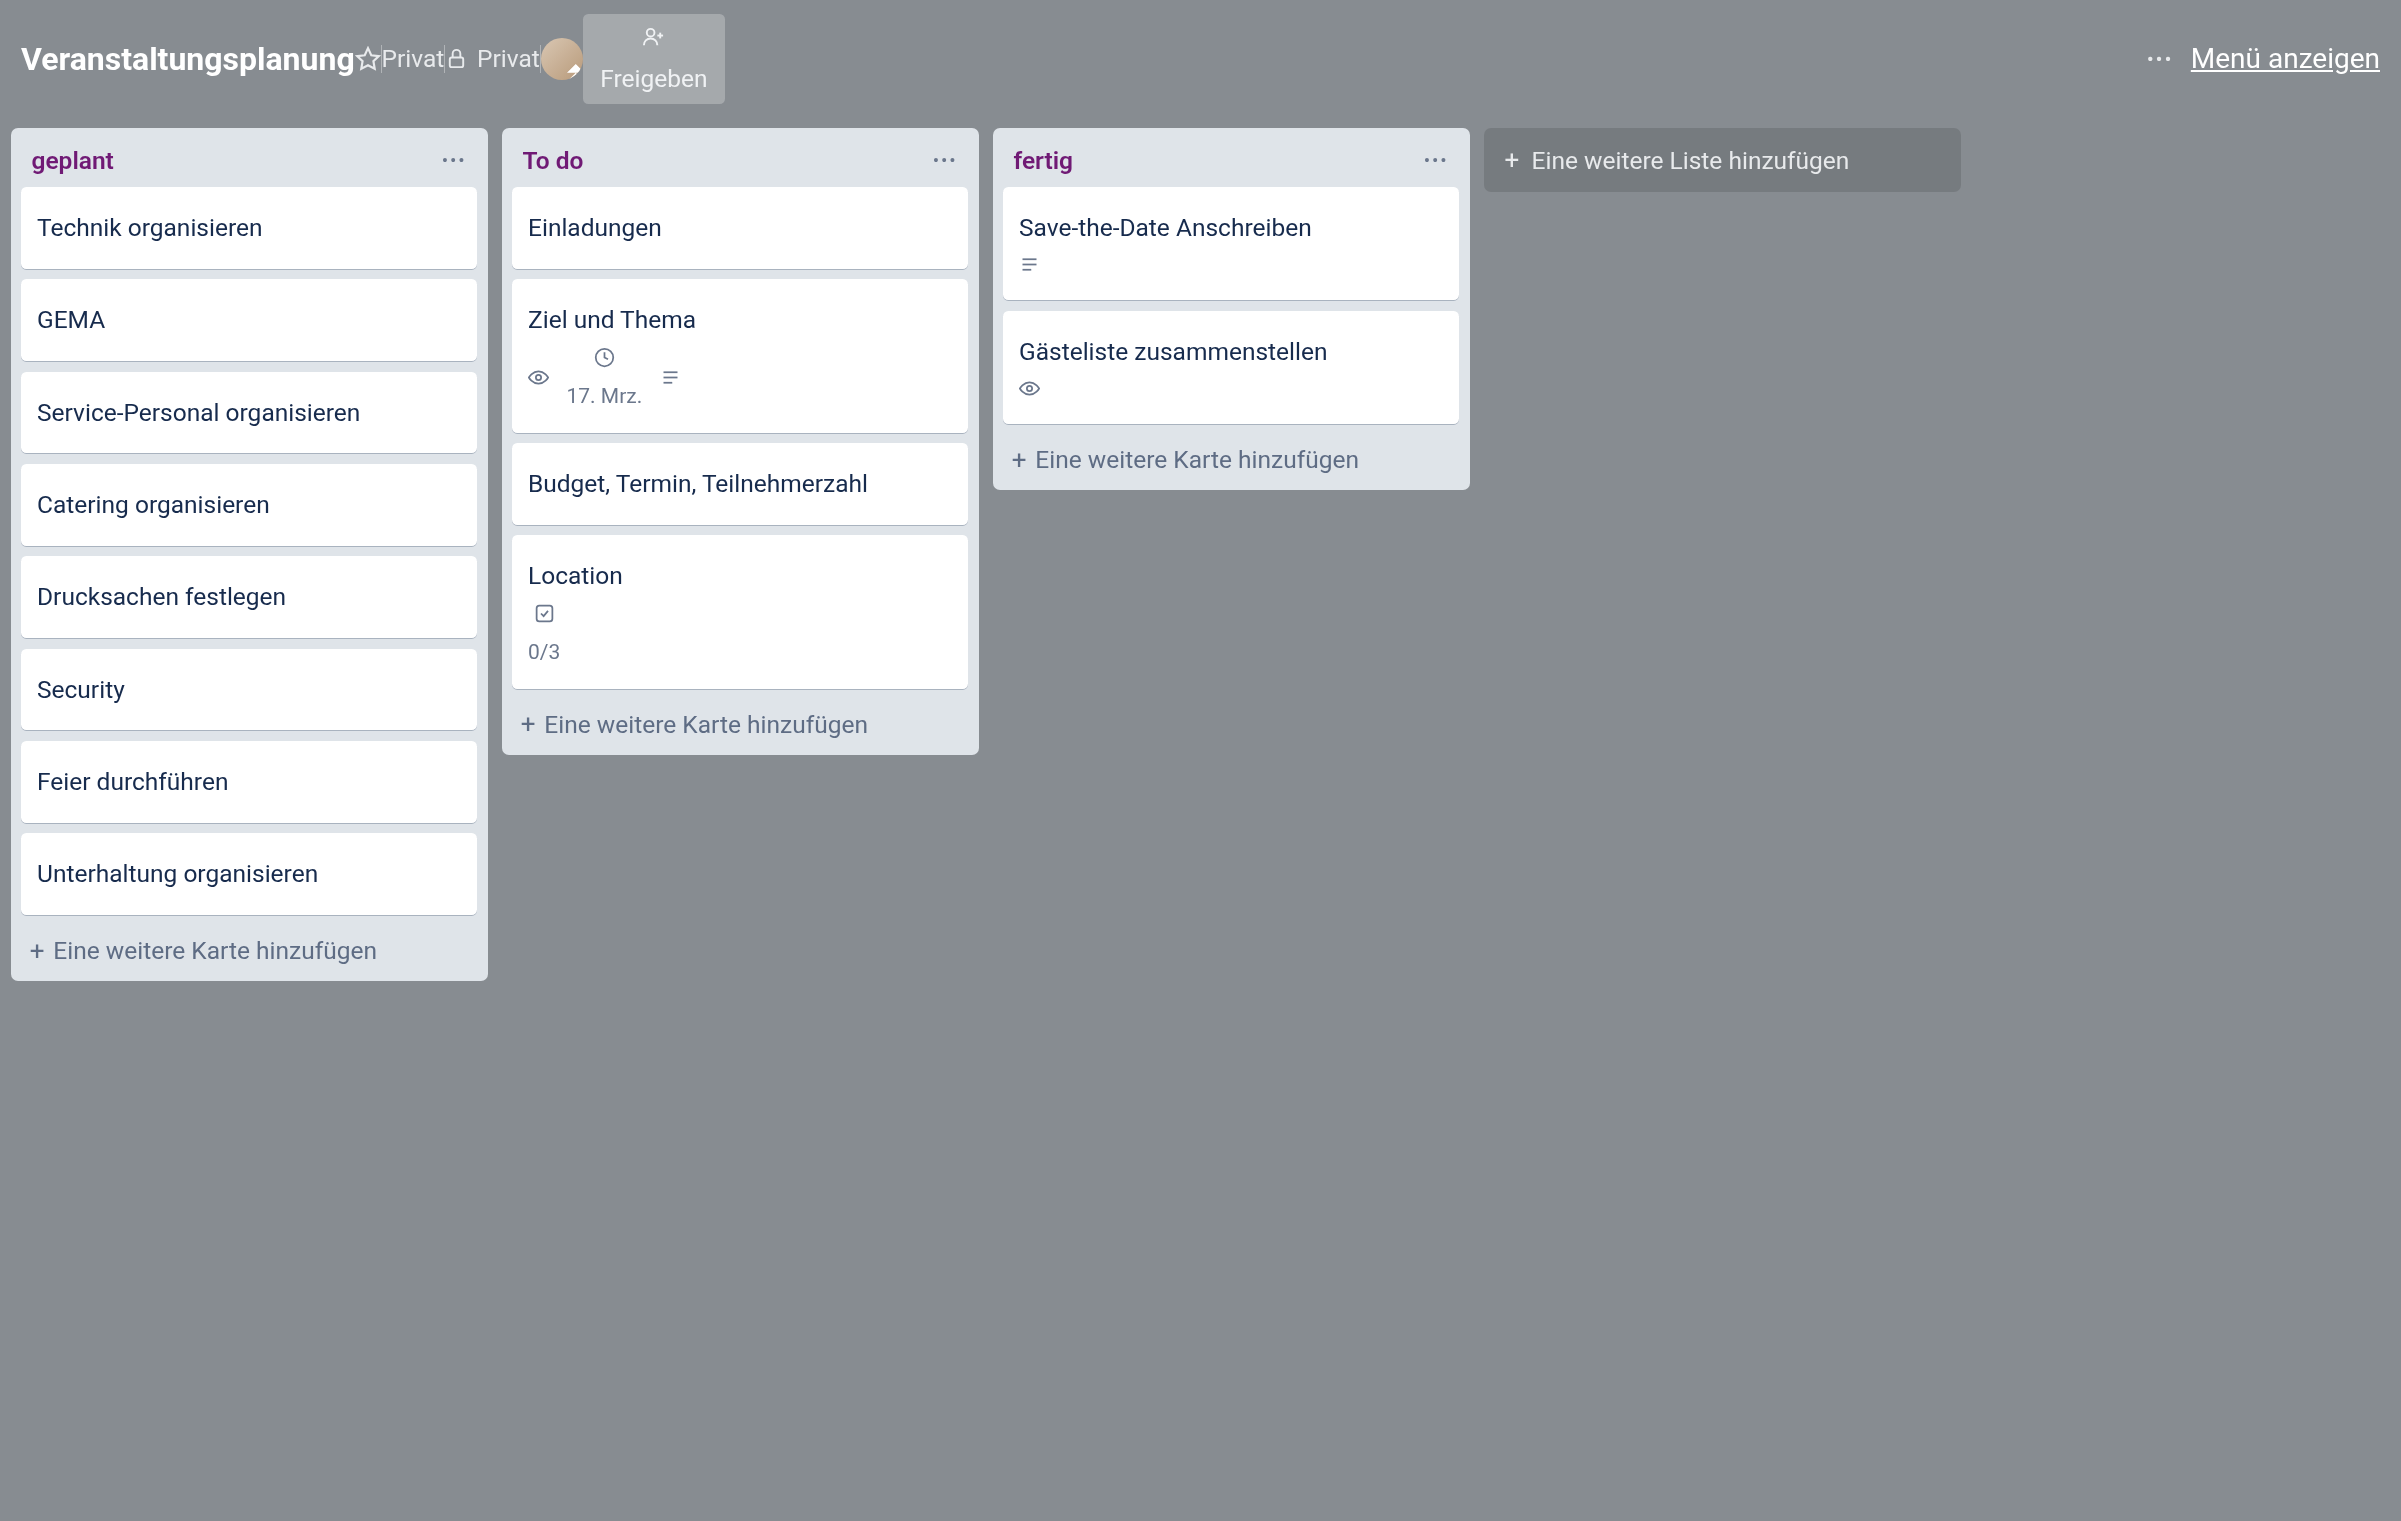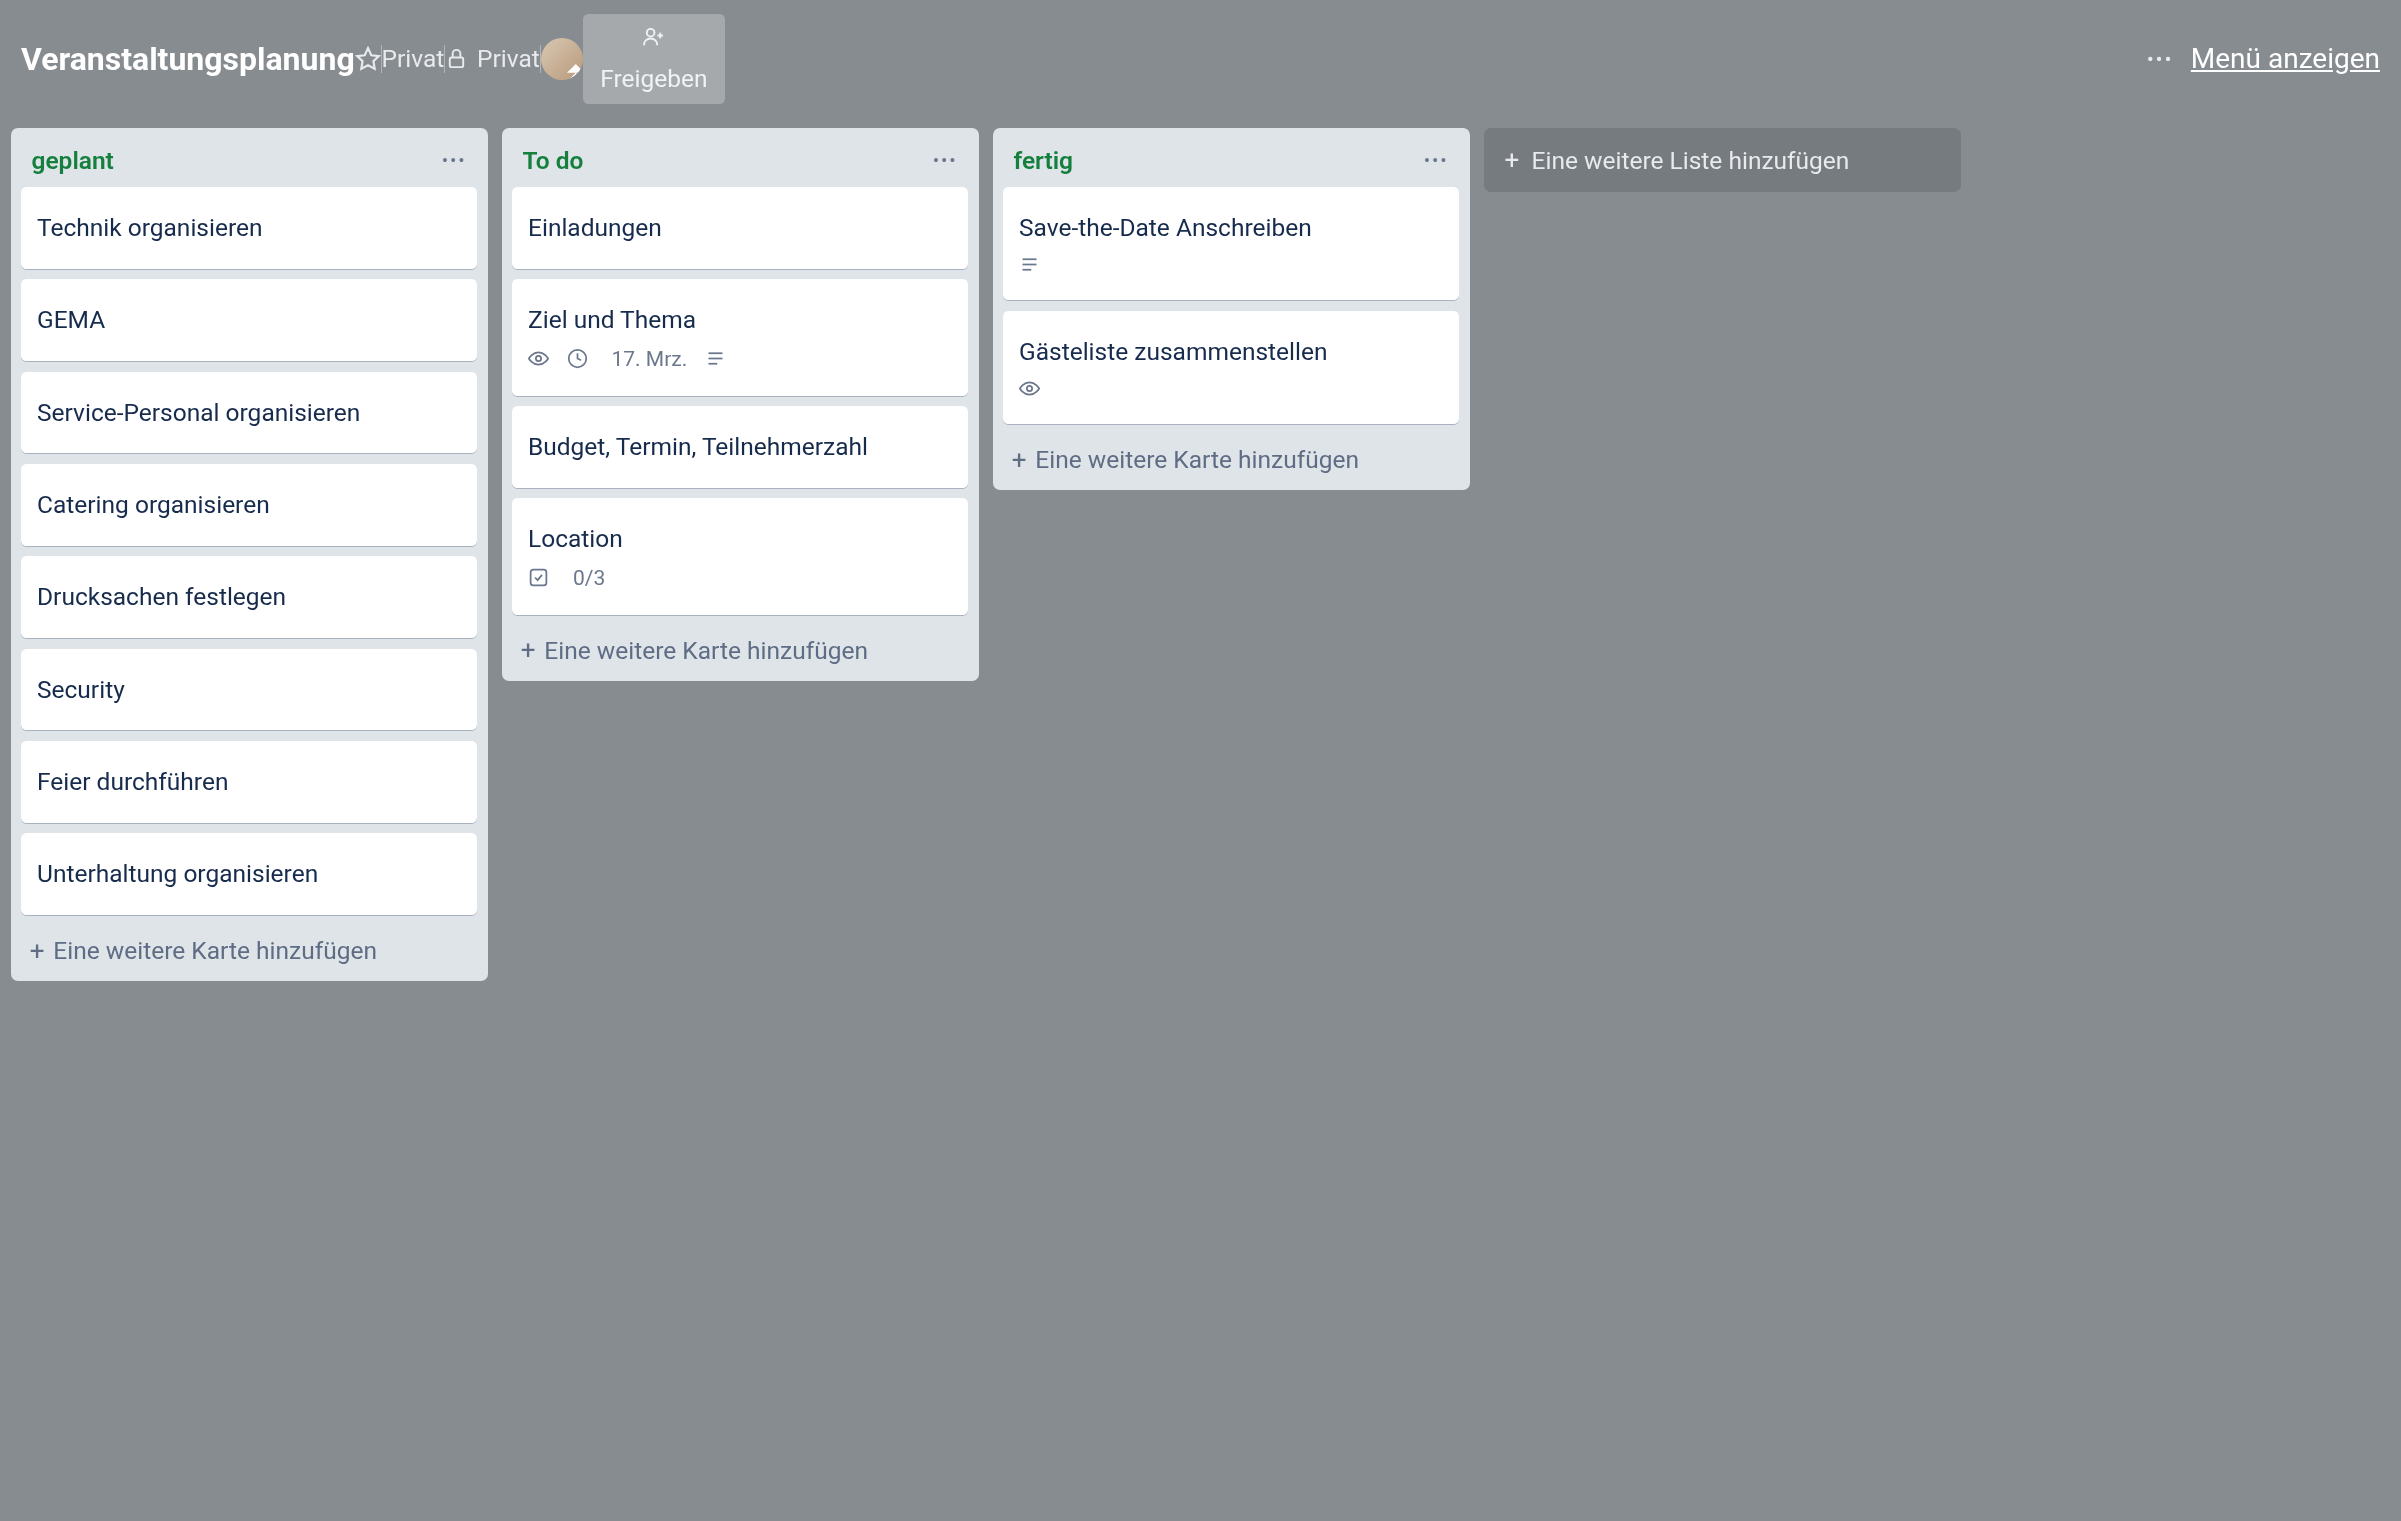--- a/index.html
+++ b/index.html
@@ -105,21 +105,21 @@
     }
     .list-header {
       display: flex;
       align-items: center;
       justify-content: space-between;
       padding: 5.3px 10.5px 12.3px 10.5px;
     }
     .list-title {
       font-size: 24.5px;
       font-weight: 600;
-      color: #15803d;
+      color: #701a75;
     }
     .list-menu {
       color: #6b778c;
       font-size: 19px;
       letter-spacing: 1.8px;
       cursor: pointer;
     }
     .card {
       background: #fff;
       border-radius: 5.3px;
@@ -135,23 +135,24 @@
     }
     .card-badges {
       display: flex;
       align-items: center;
       gap: 17.5px;
       margin-top: 10.5px;
     }
     .badge {
       display: flex;
       align-items: center;
-      gap: 24px;
+      gap: 16px;
       color: #6b778c;
       font-size: 21px;
+      flex-direction: column;
     }
     .badge svg {
       width: 21px;
       height: 21px;
     }
     .add-card {
       display: flex;
       align-items: center;
       gap: 8.8px;
       padding: 10.5px 8.8px 3.5px 8.8px;

